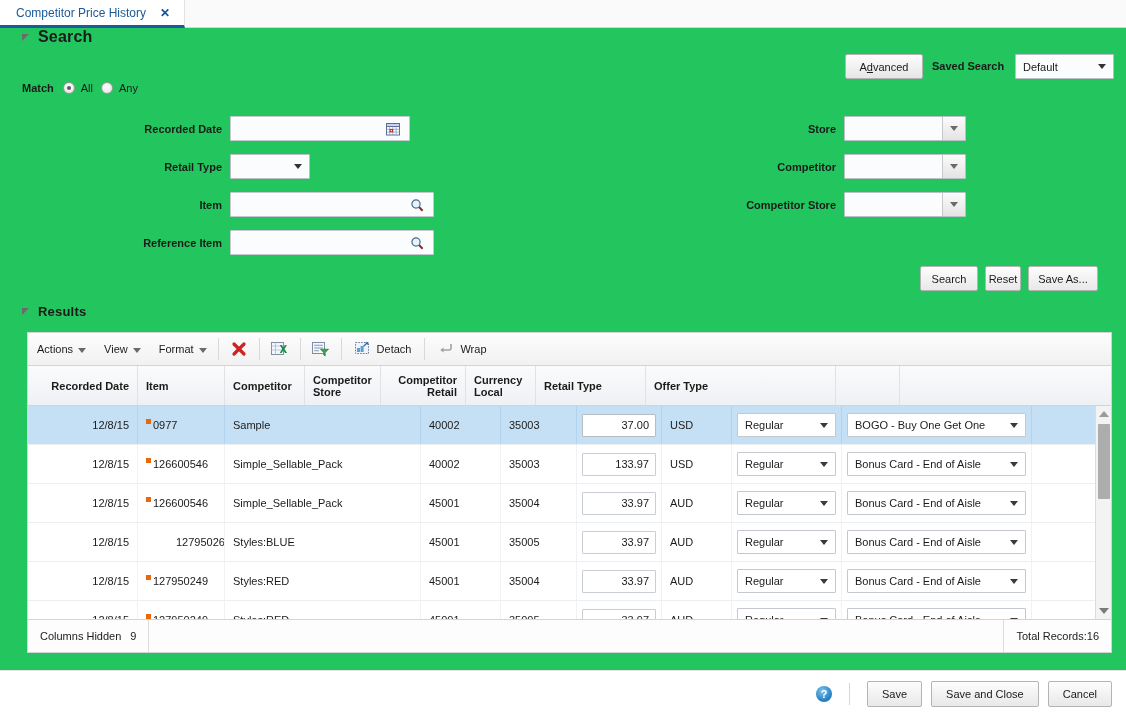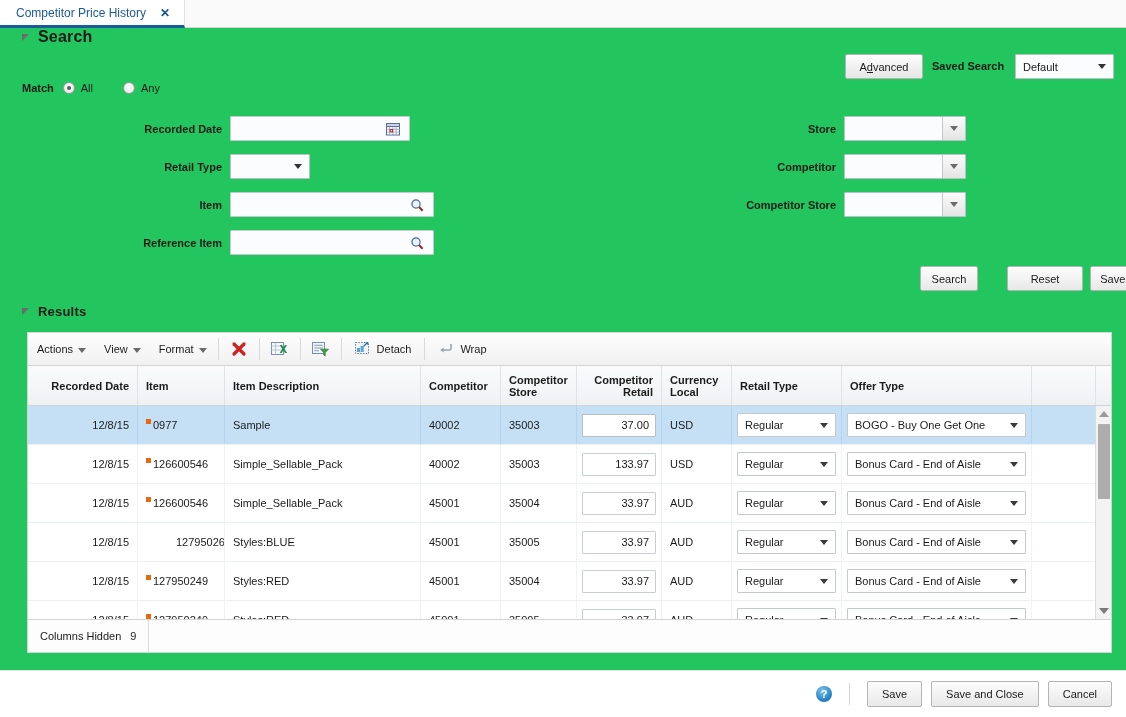--- a/index.html
+++ b/index.html
@@ -53,21 +53,21 @@
   .radio {
     width: 12px; height: 12px; border-radius: 50%;
     border: 1px solid #9a9a9a;
     background: radial-gradient(circle at 50% 40%, #ffffff 0%, #e8e8e8 75%, #dcdcdc 100%);
     display: inline-block; position: relative; cursor: pointer;
   }
   .radio.checked:after {
     content: ""; position: absolute; left: 3px; top: 3px;
     width: 4px; height: 4px; border-radius: 50%; background: #5b5b5b;
   }
-  .radio-text { font-size: 11px; color: #1b1b1b; margin-right: 24px; }
+  .radio-text { font-size: 11px; color: #1b1b1b; margin-right: 2px; }
 
   .adv-btn {
     position: absolute; left: 845px; top: 54px;
     width: 78px; height: 25px;
     background: linear-gradient(#fdfdfd, #e6e6e6);
     border: 1px solid #b4b4b4; border-radius: 2px;
     font-size: 11px; color: #1b1b1b;
     display: flex; align-items: center; justify-content: center; cursor: pointer;
   }
   .adv-btn u { text-decoration: underline; }
@@ -361,21 +361,21 @@
     <span class="flabel" style="width:148px;">Competitor Store</span>
     <span class="fdrop" style="width:122px; margin-left:8px;">
       <span class="drop-btn">
           <span class="caret"></span>
         </span>
     </span>
   </div>
 
   <div style="position:absolute; left:920px; top:266px; display:flex; gap:7px;">
     <div class="btn" style="width:58px;">Search</div>
-    <div class="btn" style="width:76px;margin-left:22px;">Reset</div>
+    <div class="btn" style="width:36px;">Reset</div>
     <div class="btn" style="width:70px;">Save As...</div>
   </div>
 
   <div class="results-head panel-head">
     <span class="disc-tri"></span>
     <span class="panel-title small">Results</span>
   </div>
 
   <div class="tbl-toolbar">
     <div class="tb-menu">
@@ -446,21 +446,20 @@
         </svg>
       </span>
       <span>Wrap</span>
     </div>
   </div>
 
   <div class="tbl-wrap">
     <div class="thead" id="thead">
         <div class="th right" style="width: 110px; flex: 0 0 110px;">Recorded Date</div>
         <div class="th" style="width: 87px; flex: 0 0 87px;">Item</div>
-        <div class="th" style="width: 196px; flex: 0 0 196px;">Item Description</div>
         <div class="th" style="width: 80px; flex: 0 0 80px;">Competitor</div>
         <div class="th" style="width: 76px; flex: 0 0 76px;">Competitor Store</div>
         <div class="th right" style="width: 85px; flex: 0 0 85px;">Competitor Retail</div>
         <div class="th" style="width: 70px; flex: 0 0 70px;">Currency Local</div>
         <div class="th" style="width: 110px; flex: 0 0 110px;">Retail Type</div>
         <div class="th" style="width: 190px; flex: 0 0 190px;">Offer Type</div>
         <div class="th" style="width: 64px; flex: 0 0 64px;"></div>
       </div>
     <div class="tbody" id="tbody">
         <div class="tr sel">
@@ -631,20 +630,21 @@
       <div class="vs-thumb"></div>
       <div class="vs-arrow down"></div>
     </div>
   </div>
 
   <div class="tbl-foot">
     <div class="colhidden">
       <span>Columns Hidden</span>
       <span>9</span>
     </div>
+    <div class="totalrec">Total Records:16</div>
   </div>
 
   <div class="bottombar">
     <div class="help-icon">?</div>
     <div class="vdiv"></div>
     <div class="btn big" style="min-width:52px;">Save</div>
     <div class="btn big" style="min-width:100px;">Save and Close</div>
     <div class="btn big" style="min-width:56px;">Cancel</div>
   </div>
 

